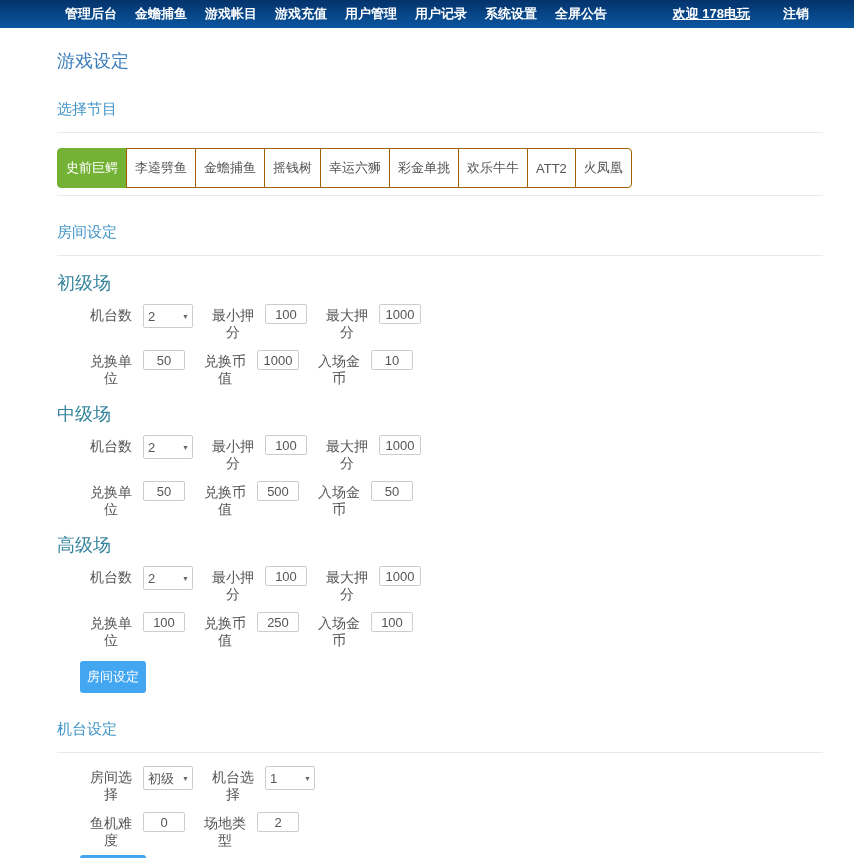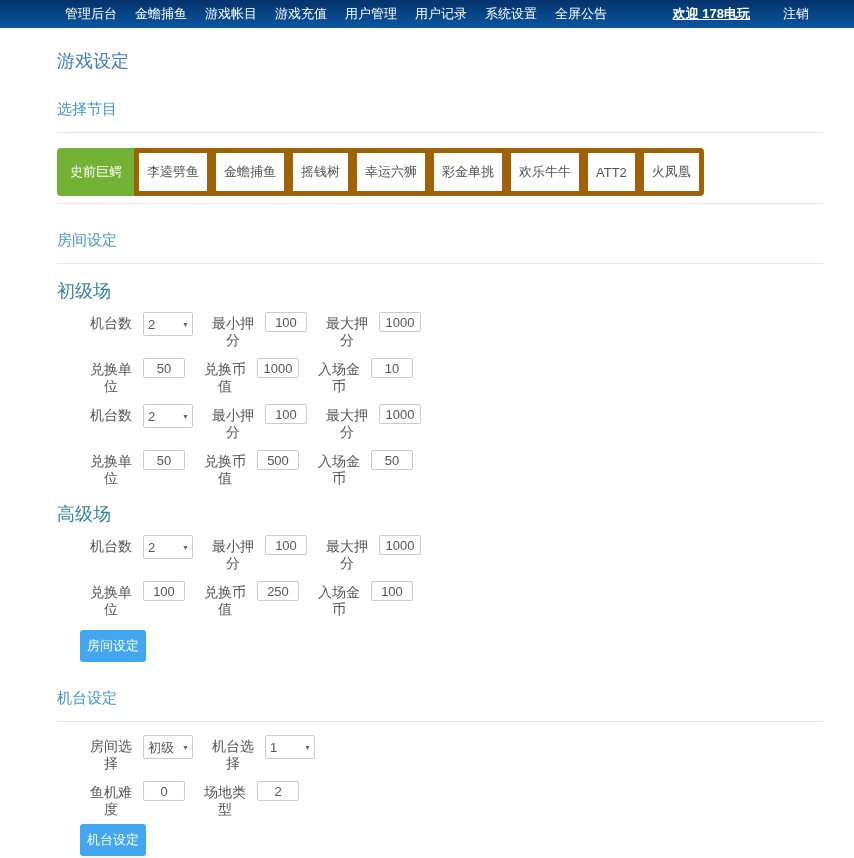--- a/index.html
+++ b/index.html
@@ -13,41 +13,41 @@
   .navbar {
     height: 28px;
     background: linear-gradient(180deg, #04336b 0%, #0a56a0 100%);
     display: flex;
     align-items: center;
     padding: 0 36px 0 56px;
   }
   .nav-link {
     color: #fff;
     font-size: 13px;
-    font-weight: normal;
+    font-weight: bold;
     text-decoration: none;
     margin: 4px 9px;
     white-space: nowrap;
     cursor: pointer;
     text-align: right;
   }
   .nav-right { margin-left: auto; display: flex; align-items: center; }
   .nav-welcome { color: #fff; font-size: 13px; font-weight: bold; margin-right: 24px; white-space: nowrap; text-decoration: underline; }
 
   
   .container { margin-left: 57px; width: 766px; padding-bottom: 12px; }
   .page-title { font-size: 18px; font-weight: normal; color: #3a7cba; margin: 21px 0 0; }
   .section-title { font-size: 15px; font-weight: normal; color: #4496c8; margin: 27px 0 0; }
   hr.divider { border: none; border-top: 1px solid #e8e8e8; margin: 13px 0 0; }
 
   
   .tabs { display: flex; margin-top: 15px; }
   .tab {
     background: #fff;
-    border: 5px solid #a16207;
+    border: 1px solid #a16207;
     margin-left: -1px;
     padding: 10px 8px;
     font-size: 13px;
     color: #555;
     cursor: pointer;
     font-family: inherit;
     white-space: nowrap;
   }
   .tab:first-child { margin-left: 0; border-radius: 4px 0 0 4px; }
   .tab:last-child { border-radius: 0 4px 4px 0; }
@@ -179,20 +179,21 @@
       <input class="f-input f-ctrl" value="50" style="">
       <span class="f-label">兑换币值</span>
       <input class="f-input f-ctrl" value="1000" style="">
       <span class="f-label">入场金币</span>
       <input class="f-input f-ctrl" value="10" style="">
     </div>
   </div>
 
   
   <div>
+    <div class="group-title">中级场</div>
     <div class="form-row">
       <span class="f-label first">机台数</span>
       <span class="sel f-ctrl">
         <select class="f-select">
           <option>2</option>
         </select>
       </span>
       <span class="f-label">最小押分</span>
       <input class="f-input f-ctrl" value="100" style="">
       <span class="f-label">最大押分</span>

